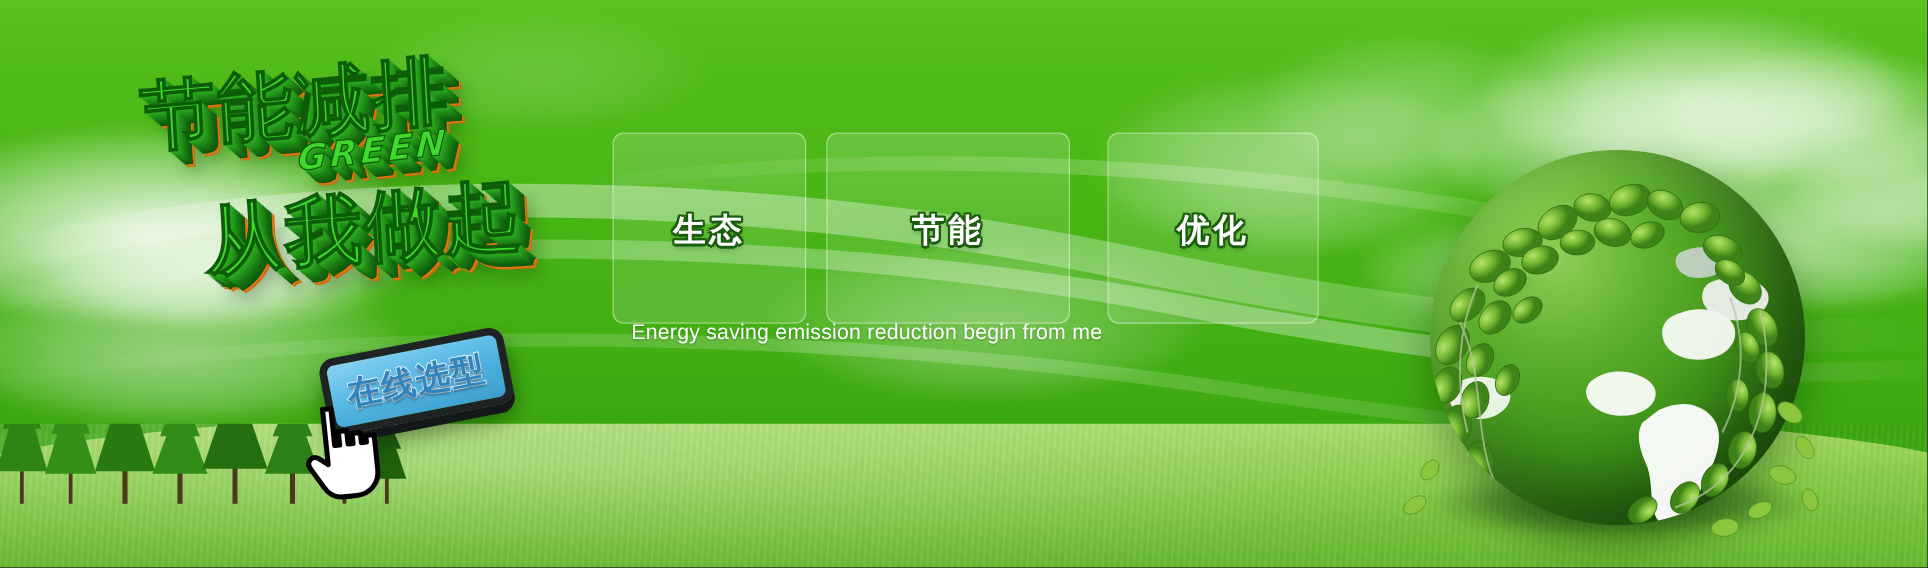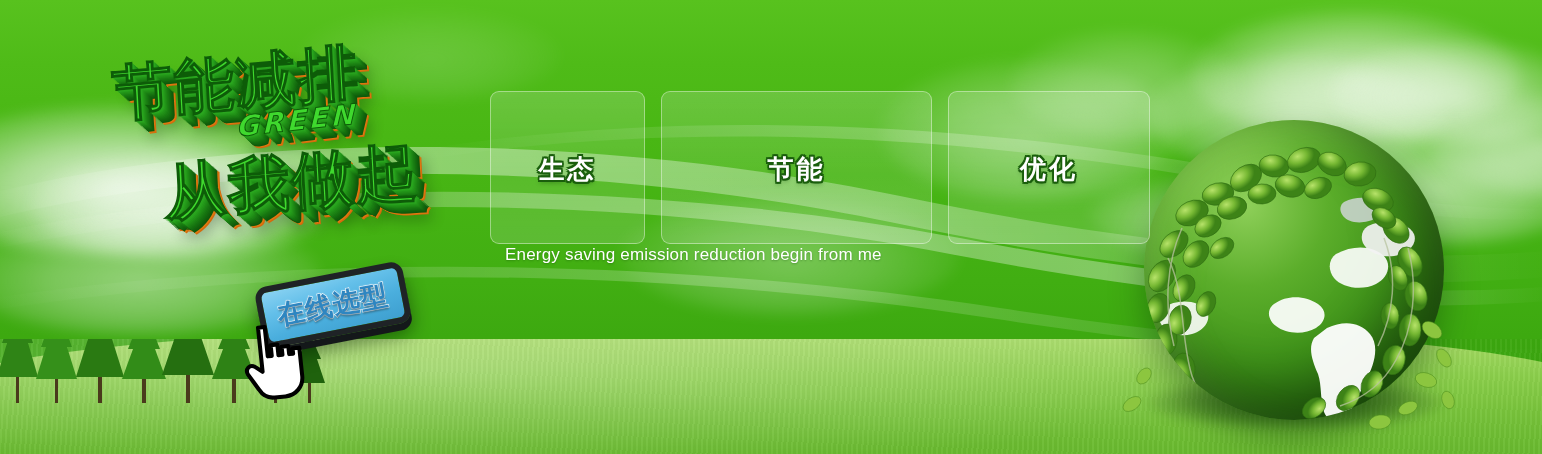--- a/index.html
+++ b/index.html
@@ -169,37 +169,37 @@
   }
   .cursor-hand{
     position:absolute; left:232px; top:318px;
     width:86px; height:86px;
     transform:rotate(-6deg);
     pointer-events:none;
   }
 
   
   .cards{
-    position:absolute; left:490px; top:91px;
+    position:absolute; left:490px; top:106px;
     display:flex; align-items:flex-start; gap:16px;
   }
   .card{
     height:153px;
     border-radius:9px;
     background:linear-gradient(180deg, rgba(255,255,255,.17) 0%, rgba(255,255,255,.10) 55%, rgba(255,255,255,.14) 100%);
     border:1px solid rgba(255,255,255,.40);
     display:flex; flex-direction:column;
     align-items:center; justify-content:center;
     gap:18px;
     padding:0 16px;
     cursor:pointer;
   }
   .card-1{ width:155px; }
-  .card-2{ width:271px;gap:39px; }
-  .card-3{ width:202px; }
+  .card-2{ width:195px;gap:39px; }
+  .card-3{ width:169px;margin-left:14px; }
 
   .card-cn{
     font-family:"DejaVu Sans", sans-serif;
     font-size:26px; font-weight:bold; letter-spacing:3px;
     color:#ffffff;
     text-shadow:
       -1.6px -1.6px 0 #1a5e0c, 1.6px -1.6px 0 #1a5e0c,
       -1.6px  1.6px 0 #1a5e0c, 1.6px  1.6px 0 #1a5e0c,
        0 -1.8px 0 #1a5e0c, 0 1.8px 0 #1a5e0c,
       -1.8px 0 0 #1a5e0c, 1.8px 0 0 #1a5e0c,
@@ -214,21 +214,21 @@
       -1.6px -1.6px 0 #1a5e0c, 1.6px -1.6px 0 #1a5e0c,
       -1.6px  1.6px 0 #1a5e0c, 1.6px  1.6px 0 #1a5e0c,
        0 -1.8px 0 #1a5e0c, 0 1.8px 0 #1a5e0c,
       -1.8px 0 0 #1a5e0c, 1.8px 0 0 #1a5e0c,
        0 3px 4px rgba(0,40,0,.35);
     margin-bottom:6px;
   }
 
   
   .tagline{
-    position:absolute; left:505px; top:245px;
+    position:absolute; left:505px; top:256px;
     font-family:"Liberation Sans", sans-serif;
     font-size:17px; color:#ffffff; letter-spacing:.2px;
     text-shadow:0 1px 2px rgba(0,50,0,.30);
     white-space:nowrap;
   }
 </style>
 </head>
 <body>
 
 <div class="banner">

